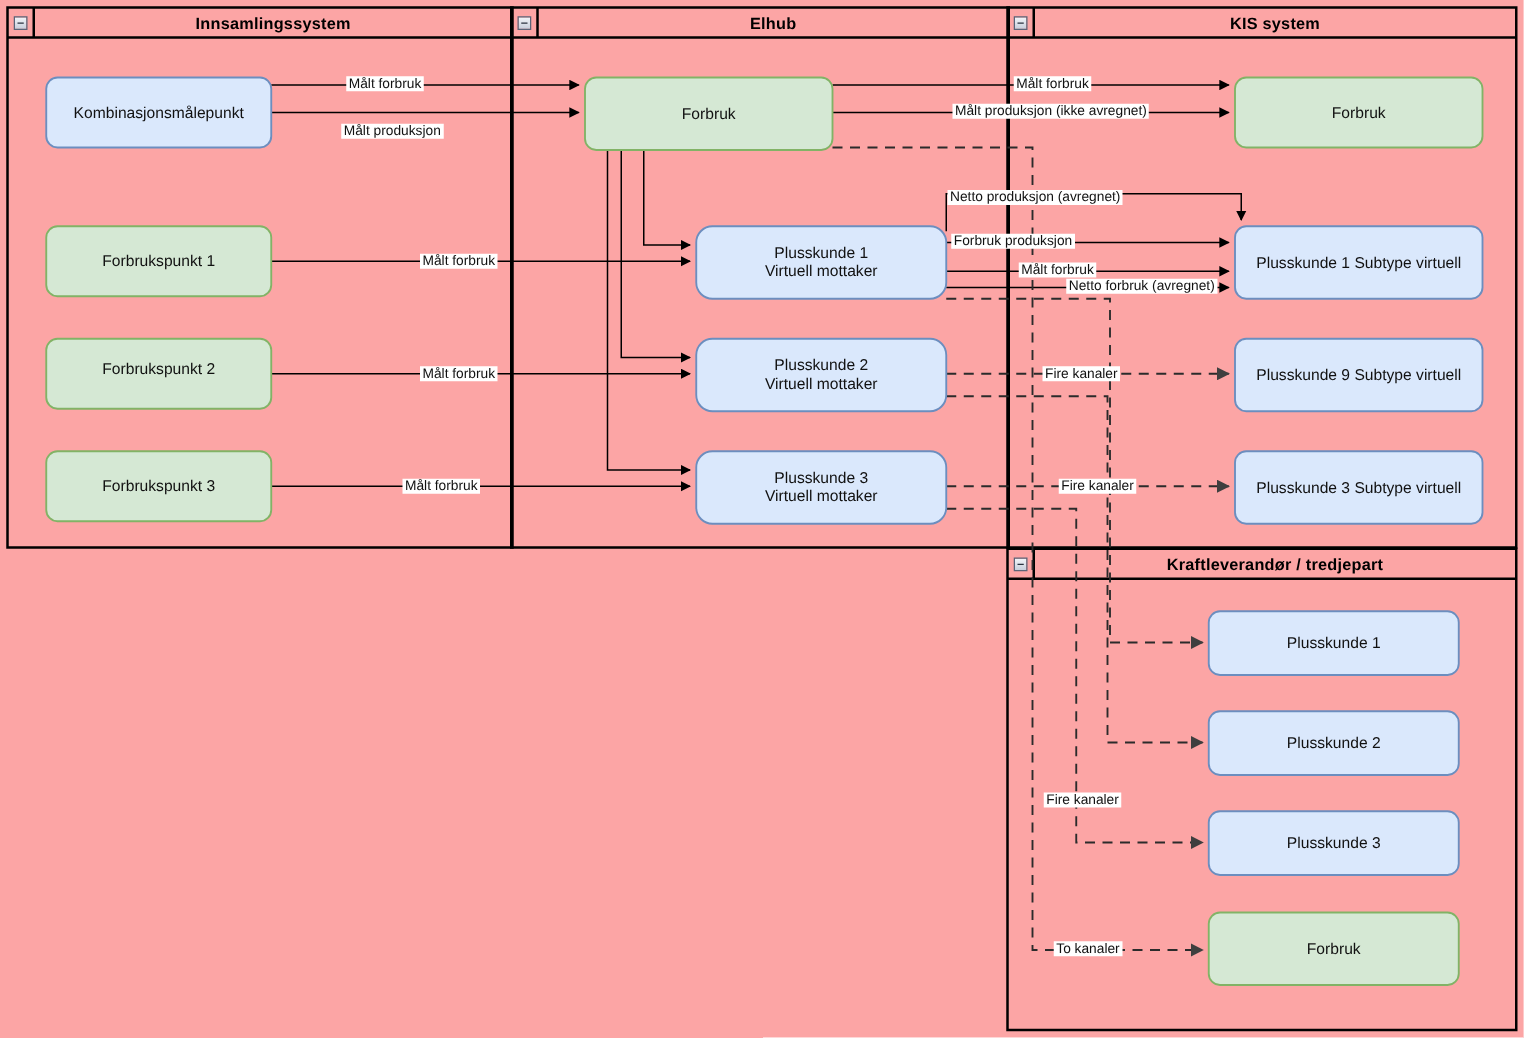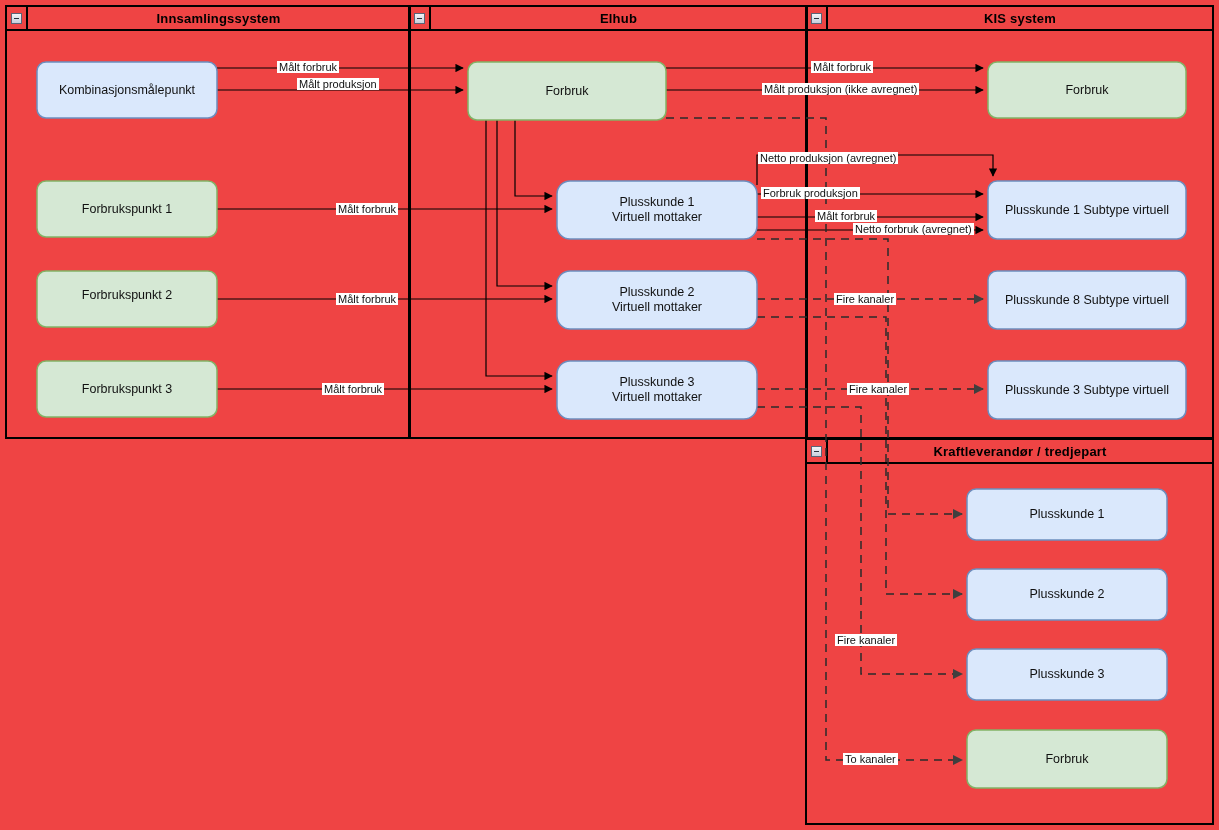--- a/index.html
+++ b/index.html
@@ -1,17 +1,17 @@
 <!DOCTYPE html>
 <html><head>
 <meta charset="utf-8">
 <style>
   html,body{margin:0;padding:0;background:#ffffff;}
   body{width:1219px;height:830px;font-family:"Liberation Sans",sans-serif;}
-  #stage{position:relative;width:1219px;height:830px;overflow:hidden;background:#ef4444;}
+  #stage{position:relative;width:1219px;height:830px;overflow:hidden;background:#fca5a5;}
   svg#canvas{position:absolute;left:0;top:0;width:1219px;height:830px;}
   .pool-title{
     position:absolute;text-align:center;font-weight:bold;font-size:13px;color:#000;
     letter-spacing:0.2px;white-space:nowrap;
   }
   .node-label{
     position:absolute;display:flex;align-items:center;justify-content:center;
     text-align:center;font-size:12.5px;color:#111;line-height:15px;white-space:pre-line;
     pointer-events:none;
   }
@@ -149,30 +149,30 @@
   <div class="node-label" style="left:468px;top:62px;width:198px;height:58px;">Forbruk</div>
   <div class="node-label" style="left:557px;top:181px;width:200px;height:58px;">Plusskunde 1
 Virtuell mottaker</div>
   <div class="node-label" style="left:557px;top:271px;width:200px;height:58px;">Plusskunde 2
 Virtuell mottaker</div>
   <div class="node-label" style="left:557px;top:361px;width:200px;height:58px;">Plusskunde 3
 Virtuell mottaker</div>
 
   <div class="node-label" style="left:988px;top:62px;width:198px;height:56px;">Forbruk</div>
   <div class="node-label" style="left:988px;top:181px;width:198px;height:58px;">Plusskunde 1 Subtype virtuell</div>
-  <div class="node-label" style="left:988px;top:271px;width:198px;height:58px;">Plusskunde 8 Subtype virtuell</div>
+  <div class="node-label" style="left:988px;top:271px;width:198px;height:58px;">Plusskunde 9 Subtype virtuell</div>
   <div class="node-label" style="left:988px;top:361px;width:198px;height:58px;">Plusskunde 3 Subtype virtuell</div>
 
   <div class="node-label" style="left:967px;top:489px;width:200px;height:51px;">Plusskunde 1</div>
   <div class="node-label" style="left:967px;top:569px;width:200px;height:51px;">Plusskunde 2</div>
   <div class="node-label" style="left:967px;top:649px;width:200px;height:51px;">Plusskunde 3</div>
   <div class="node-label" style="left:967px;top:730px;width:200px;height:58px;">Forbruk</div>
 
   <div class="edge-label" style="left:277px;top:61px;">Målt forbruk</div>
-  <div class="edge-label" style="left:273px;top:78px;margin-left:24px;">Målt produksjon</div>
+  <div class="edge-label" style="left:273px;top:99px;">Målt produksjon</div>
   <div class="edge-label" style="left:811px;top:61px;">Målt forbruk</div>
   <div class="edge-label" style="left:762px;top:83px;">Målt produksjon (ikke avregnet)</div>
   <div class="edge-label" style="left:758px;top:152px;">Netto produksjon (avregnet)</div>
   <div class="edge-label" style="left:761px;top:187px;">Forbruk produksjon</div>
   <div class="edge-label" style="left:815px;top:210px;">Målt forbruk</div>
   <div class="edge-label" style="left:853px;top:223px;">Netto forbruk (avregnet)</div>
   <div class="edge-label" style="left:336px;top:203px;">Målt forbruk</div>
   <div class="edge-label" style="left:336px;top:293px;">Målt forbruk</div>
   <div class="edge-label" style="left:322px;top:383px;">Målt forbruk</div>
   <div class="edge-label" style="left:834px;top:293px;">Fire kanaler</div>

